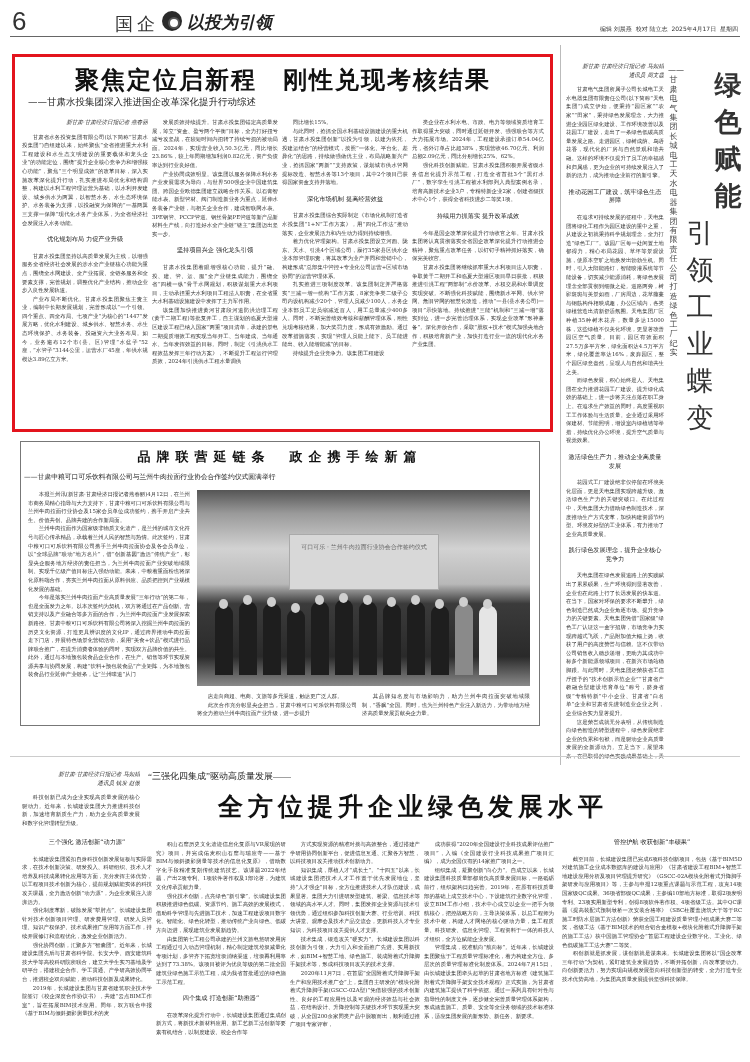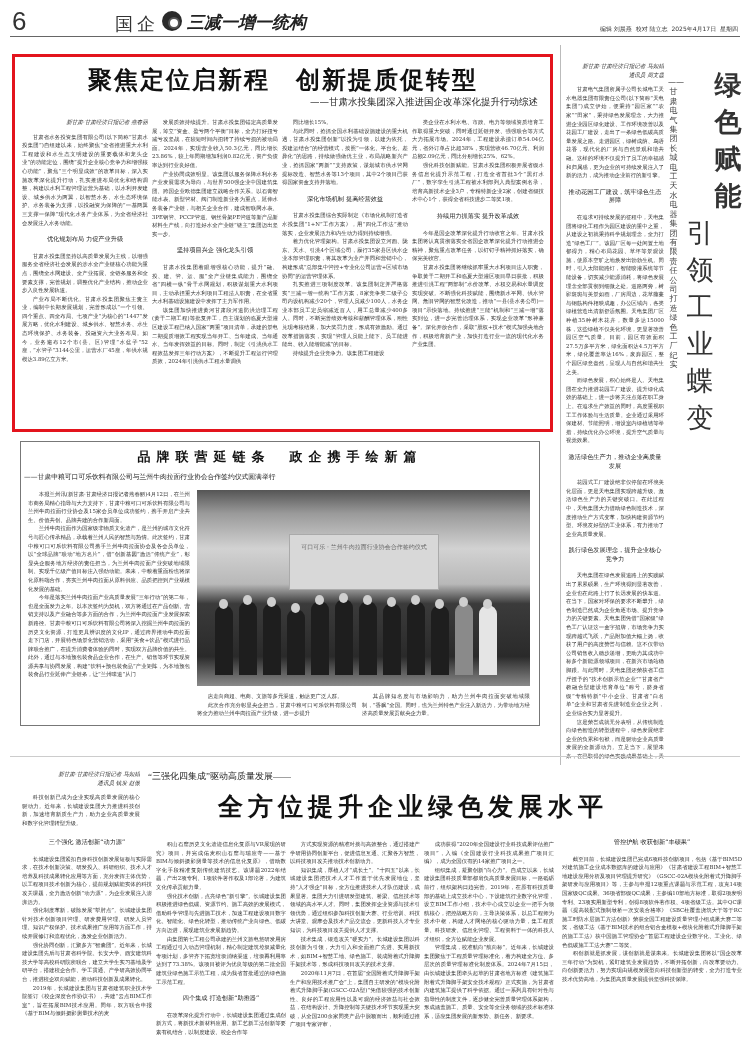--- a/index.html
+++ b/index.html
@@ -10,63 +10,63 @@
   .page-num{left:12px;top:6px;font-family:"Liberation Sans","DejaVu Sans",sans-serif;font-size:26px;color:#333;}
   .section{left:115px;top:12px;font-family:"DejaVu Sans",sans-serif;font-size:18px;color:#333;letter-spacing:4px;}
   .logo{left:162px;top:11px;width:20px;height:20px;border-radius:50%;background:#2a2a2a;}
   .logo:after{content:"";position:absolute;left:6px;top:6px;width:8px;height:8px;border-radius:50%;background:#fff;border:2px solid #555;}
   .masthead{left:187px;top:11px;font-family:"DejaVu Serif",serif;font-size:17px;font-style:italic;font-weight:bold;color:#222;}
   .meta{right:12px;top:25px;font-family:"DejaVu Sans",sans-serif;font-size:6px;color:#333;white-space:nowrap;}
   .header-rule{left:10px;top:36px;width:730px;height:1px;background:#666;}
   
   .redbox{left:12px;top:54px;width:541px;height:378px;border:3px solid #e3141d;}
   .h1{left:28px;top:64px;width:510px;text-align:center;font-family:"DejaVu Sans",sans-serif;font-weight:bold;font-size:24px;letter-spacing:2px;color:#111;}
-  .sub{left:28px;top:96px;width:510px;text-align:right;font-family:"DejaVu Sans",sans-serif;font-size:9.5px;color:#222;}
+  .sub{left:28px;top:96px;width:510px;text-align:left;font-family:"DejaVu Sans",sans-serif;font-size:9.5px;color:#222;}
   .col{font-size:5.4px;line-height:8.6px;color:#333;text-align:justify;overflow:hidden;}
   .col p{text-indent:2em;}
   .col .sh{text-indent:0;text-align:center;font-family:"DejaVu Sans",sans-serif;font-size:6.2px;margin:8px 0;color:#222;}
   .col .by{text-indent:0;text-align:right;font-style:italic;font-size:5.6px;margin-bottom:6px;}
   
   .box2{left:20px;top:441px;width:520px;height:285px;border:1px solid #777;}
   .h2{left:24px;top:448px;width:512px;text-align:center;font-family:"DejaVu Serif",serif;font-weight:bold;font-size:13px;letter-spacing:6px;color:#111;}
   .sub2{left:24px;top:472px;width:512px;font-family:"DejaVu Sans",sans-serif;font-size:6.8px;color:#222;}
   .photo{left:197px;top:490px;width:333px;height:196px;background:linear-gradient(180deg,#555 0%,#9a9a9a 12%,#d2d2d2 30%,#b8b8b8 48%,#3b3b3b 58%,#2a2a2a 85%,#8a8a8a 100%);overflow:hidden;}
   .photo .screen{position:absolute;left:92px;top:44px;width:150px;height:56px;background:#d8d8d8;border:1px solid #aaa;}
   .photo .screen span{display:block;text-align:center;font-family:"DejaVu Sans",sans-serif;font-size:6px;color:#666;margin-top:8px;}
   .photo .people{position:absolute;left:18px;top:85px;width:300px;height:100px;}
   .photo .p{position:absolute;bottom:0;width:18px;border-radius:9px 9px 0 0;background:#1e1e1e;}
   .photo .head{position:absolute;width:9px;height:10px;border-radius:50%;background:#cfcfcf;}
   
   .v-rule{left:560px;top:45px;width:1px;height:720px;background:#bbb;}
   .vtitle{left:712px;top:66px;width:32px;font-family:"DejaVu Serif",serif;font-size:27px;line-height:37px;color:#333;text-align:center;}
-  .vsub{left:693px;top:66px;width:13px;font-family:"DejaVu Sans",sans-serif;font-size:8px;line-height:9.4px;color:#444;text-align:center;word-break:break-all;margin-top:12px;}
+  .vsub{left:693px;top:66px;width:13px;font-family:"DejaVu Sans",sans-serif;font-size:8px;line-height:9.4px;color:#444;text-align:center;word-break:break-all;}
   
   .h3pre{left:148px;top:770px;font-family:Liberation Serif, serif;font-size:9px;color:#222;}
   .h3{left:218px;top:790px;font-family:"DejaVu Sans",sans-serif;font-weight:bold;font-size:25px;letter-spacing:5px;color:#111;white-space:nowrap;}
   .row-rule{left:10px;top:756px;width:730px;height:1px;background:#ccc;}
 </style>
 </head>
 <body>
 
 <div class="abs page-num">6</div>
 <div class="abs section">国企</div>
 <div class="abs logo"></div>
-<div class="abs masthead">三减一增一统构</div>
+<div class="abs masthead">以投为引领</div>
 <div class="abs meta">
   <span>编辑</span>
   <span>刘晨燕</span>&nbsp;
   <span>校对</span>
   <span>陆立志</span>&nbsp;
   <span>2025年4月17日</span>&nbsp;
   <span>星期四</span>
 </div>
 <div class="abs header-rule"></div>
 
 <div class="abs redbox"></div>
-<div class="abs h1">聚焦定位启新程　创新提质促转型</div>
+<div class="abs h1">聚焦定位启新程　刚性兑现考核结果</div>
 <div class="abs sub">——甘肃水投集团深入推进国企改革深化提升行动综述</div>
 
 <div class="abs col" style="left:22px;top:118px;width:126px;height:300px;">
   <p class="by">新甘肃·甘肃经济日报记者 燕春丽</p>
   <p>甘肃省水务投资集团有限公司(以下简称“甘肃水投集团”)自组建以来，始终聚焦“全省推进重大水利工程建设和水生态文明建设的重要载体和龙头企业”的功能定位，围绕“提升企业核心竞争力和增强核心功能”，聚焦“三个明显成效”的改革目标，深入实施改革深化提升行动，扎实推进布局优化和结构调整，构建以水利工程管理运营为基础，以水利开发建设、城乡供水为两翼，以智慧水务、水生态环境保护、水务装备为支撑，以投融资为保障的“一基两翼三支撑一保障”现代化水务产业体系，为全省经济社会发展注入水务动能。</p>
   <p class="sh">优化规划布局 力促产业升级</p>
   <p>甘肃水投集团坚持以高质量发展为主线，以增强服务全省经济社会发展的涉水全产业链核心功能为重点，围绕全水网建设、全产业拓展、全链条服务和全要素支撑，完善规划，调整优化产业结构，推动企业步入良性发展轨道。</p>
   <p>产业布局不断优化。甘肃水投集团聚焦主责主业，编制中长期发展规划，完善形成以“一个引领、四个重点、四全布局、七项产业”为核心的“1447”发展方略，优化水利建设、城乡供水、智慧水务、水生态环境保护、水务装备、投融资六大业务布局。如今，业务遍布12个市(县、区)管理“水盆子”52座，“水管子”3144公里，运营水厂45座，年供水规模达3.89亿立方米。</p>
 </div>
 <div class="abs col" style="left:152px;top:118px;width:126px;height:300px;">

